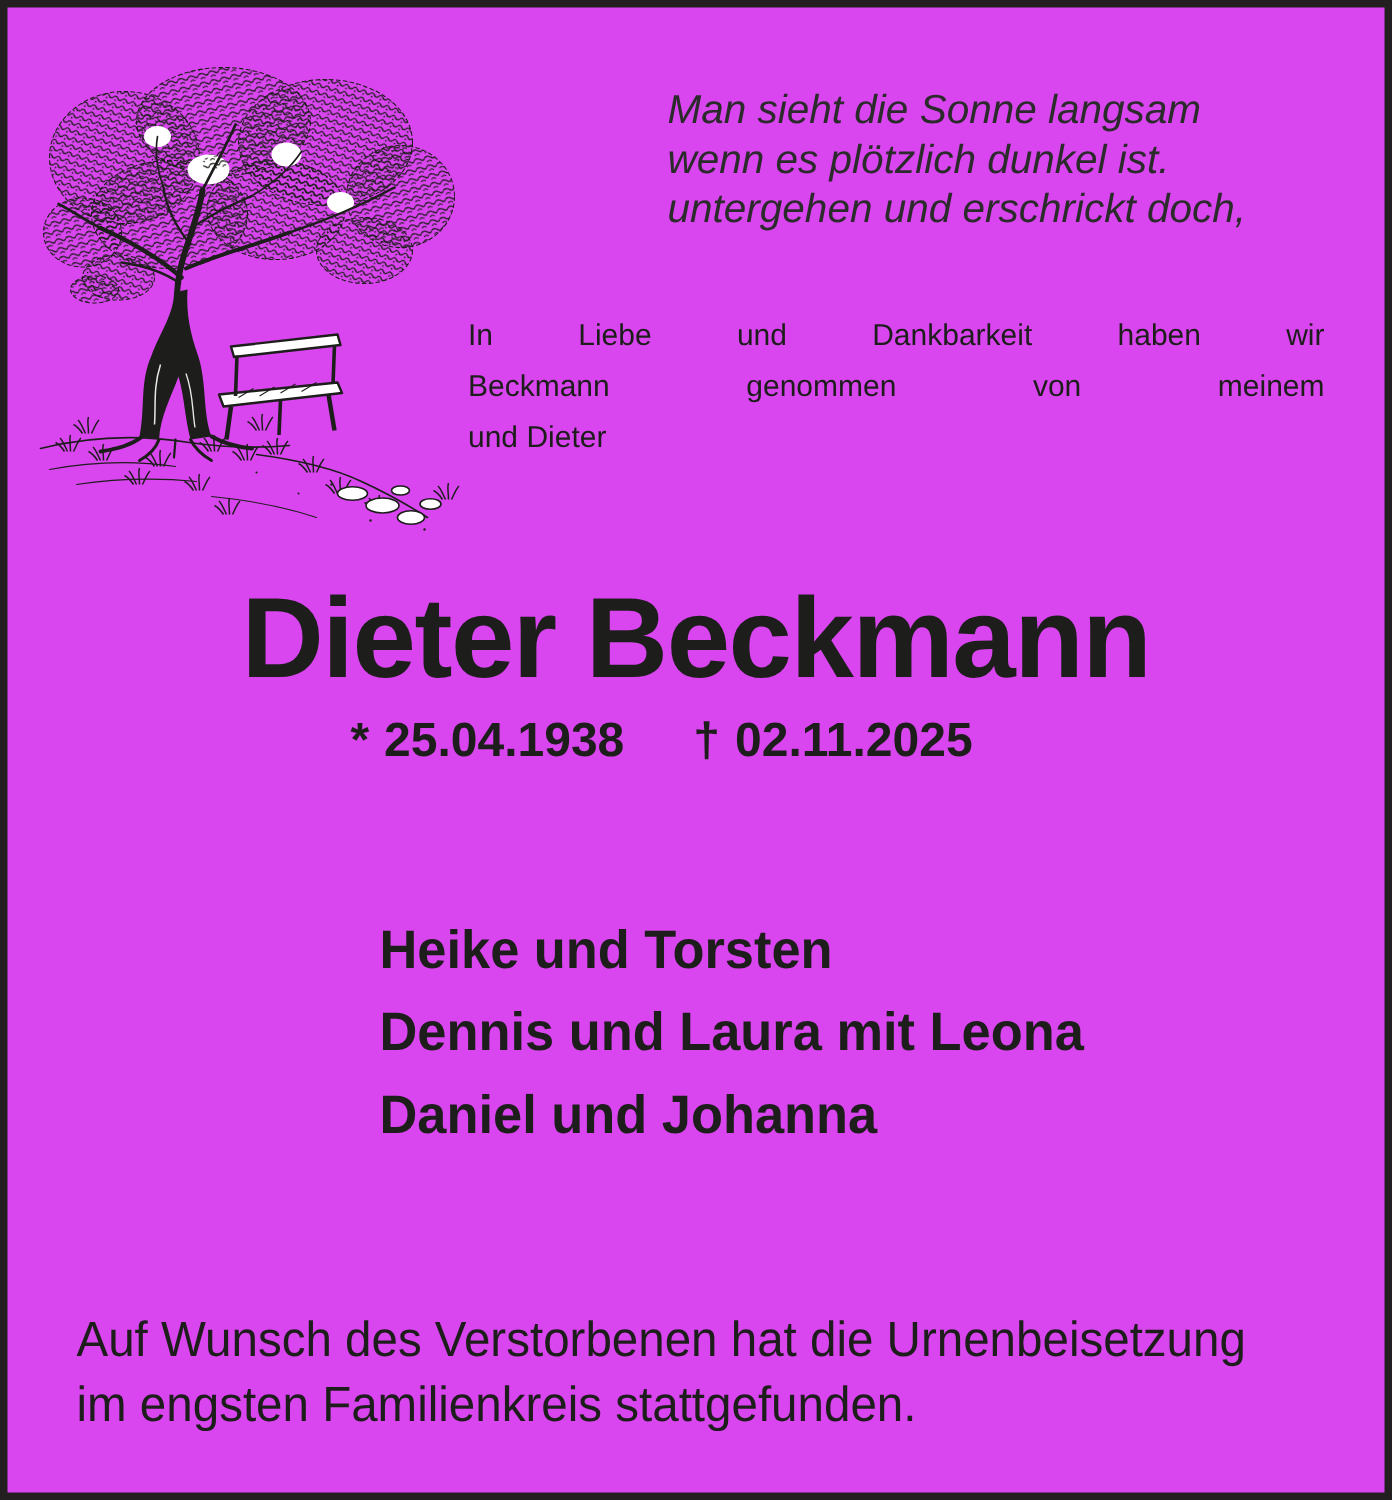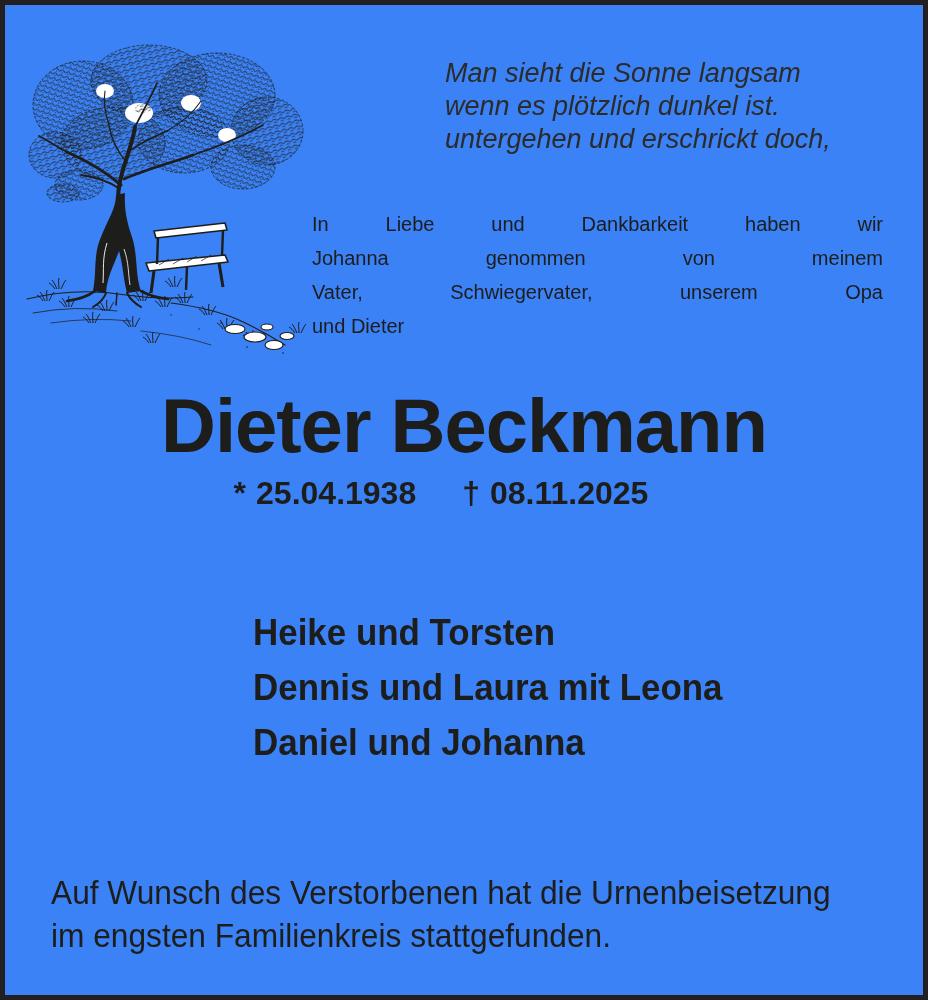--- a/index.html
+++ b/index.html
@@ -1,18 +1,18 @@
 <!DOCTYPE html>
 <html><head>
 <meta charset="utf-8">
 <style>
   html,body{margin:0;padding:0;background:#ffffff;}
   .notice{
     position:relative;width:928px;height:1000px;box-sizing:border-box;
-    background:#3b82f6;border:5px solid #231f20;overflow:hidden;
+    background:#d946ef;border:5px solid #231f20;overflow:hidden;
     font-family:"Liberation Sans",sans-serif;color:#1d1d1b;
   }
   .illustration{position:absolute;left:16px;top:34px;width:290px;height:335px;}
   .quote{position:absolute;left:440px;top:52px;font-style:italic;font-size:27px;
          line-height:33px;color:#2b2b2b;white-space:nowrap;}
   .intro{position:absolute;left:307px;top:202px;width:571px;font-size:20px;line-height:34px;}
   .intro .jline{text-align:justify;text-align-last:justify;}
   .name{position:absolute;left:0;top:378px;width:100%;text-align:center;
         font-size:76px;font-weight:700;letter-spacing:-1px;line-height:86px;}
   .dates{position:absolute;top:470px;left:-28px;width:928px;display:flex;
@@ -149,33 +149,32 @@
   </svg>
 
   <div class="quote">
     <div>Man sieht die Sonne langsam</div>
     <div>wenn es plötzlich dunkel ist.</div>
     <div>untergehen und erschrickt doch,</div>
   </div>
 
   <div class="intro">
     <div class="jline">In Liebe und Dankbarkeit haben wir</div>
-    <div class="jline">Johanna genommen von meinem</div>
-    <div class="jline">Vater, Schwiegervater, unserem Opa</div>
+    <div class="jline">Beckmann genommen von meinem</div>
     <div>und Dieter</div>
   </div>
 
   <div class="name">Dieter Beckmann</div>
 
   <div class="dates">
     <span>
       <span class="sym">*</span><span>25.04.1938</span>
     </span>
     <span>
-      <span class="sym">†</span><span>08.11.2025</span>
+      <span class="sym">†</span><span>02.11.2025</span>
     </span>
   </div>
 
   <div class="mourners">
     <div>Heike und Torsten</div>
     <div>Dennis und Laura mit Leona</div>
     <div>Daniel und Johanna</div>
   </div>
 
   <div class="closing">

